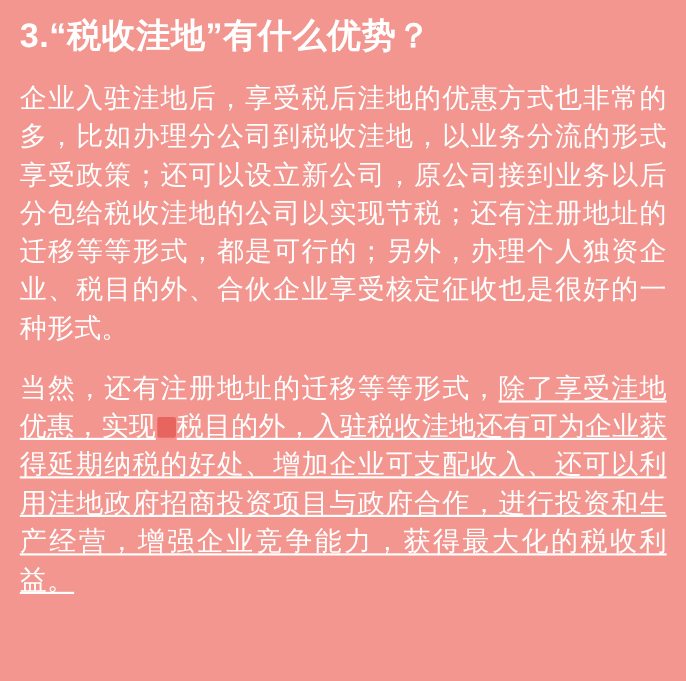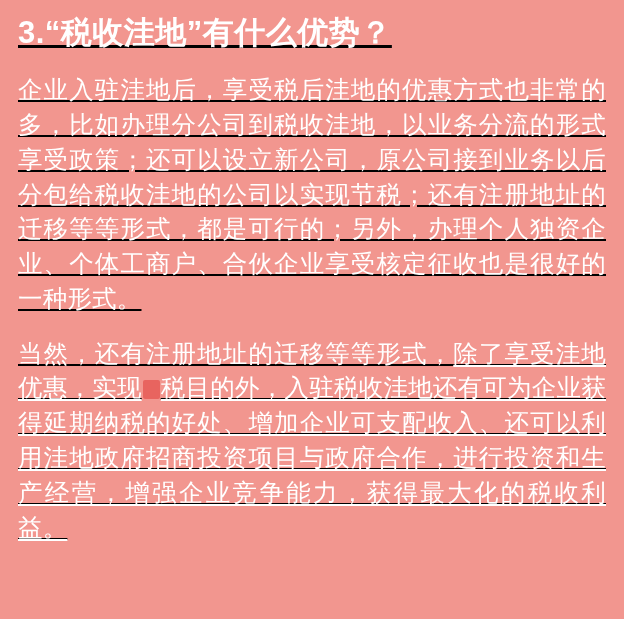--- a/index.html
+++ b/index.html
@@ -13,21 +13,20 @@
     font-family: "Liberation Sans", sans-serif;
     overflow: hidden;
   }
   .page {
     position: relative;
     width: 624px;
     height: 619px;
     box-sizing: border-box;
     padding: 14px 18px 0 18px;
     background: #f2968f;
-    text-decoration: underline;
   }
   .heading {
     color: #ffffff;
     font-size: 31px;
     font-weight: bold;
     line-height: 1.2;
     letter-spacing: 0.5px;
     margin: 0 0 22px 0;
     white-space: nowrap;
   }
@@ -66,20 +65,20 @@
     background: #f2968f;
   }
 </style>
 </head>
 <body>
 
 <div class="page">
 
   <h1 class="heading">3.“税收洼地”有什么优势？</h1>
 
-  <p class="para">企业入驻洼地后，享受税后洼地的优惠方式也非常的多，比如办理分公司到税收洼地，以业务分流的形式享受政策；还可以设立新公司，原公司接到业务以后分包给税收洼地的公司以实现节税；还有注册地址的迁移等等形式，都是可行的；另外，办理个人独资企业、个体工商户、合伙企业享受核定征收也是很好的一种形式。</p>
+  <p class="para">企业入驻洼地后，享受税后洼地的优惠方式也非常的多，比如办理分公司到税收洼地，以业务分流的形式享受政策；还可以设立新公司，原公司接到业务以后分包给税收洼地的公司以实现节税；还有注册地址的迁移等等形式，都是可行的；另外，办理个人独资企业、税目的外、合伙企业享受核定征收也是很好的一种形式。</p>
 
   <p class="para last">
     <span>当然，还有注册地址的迁移等等形式，</span><span class="underlined">除了享受洼地优惠，实现</span><span class="blot"></span><span class="underlined">税目的外，入驻税收洼地还有可为企业获得延期纳税的好处、增加企业可支配收入、还可以利用洼地政府招商投资项目与政府合作，进行投资和生产经营，增强企业竞争能力，获得最大化的税收利益。</span>
   </p>
 
   <div class="bottom-strip"></div>
 </div>
 
 </body></html>

